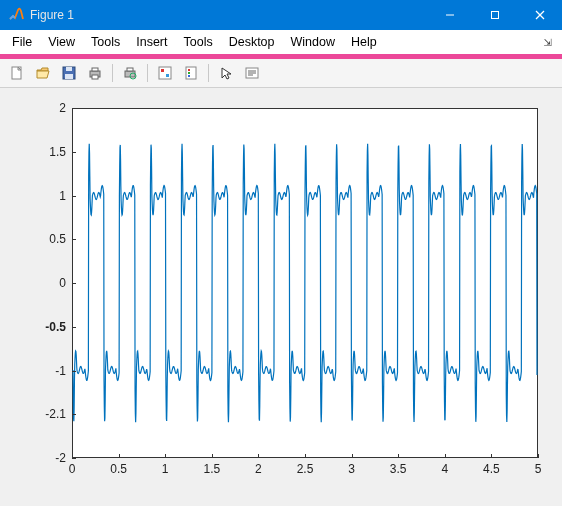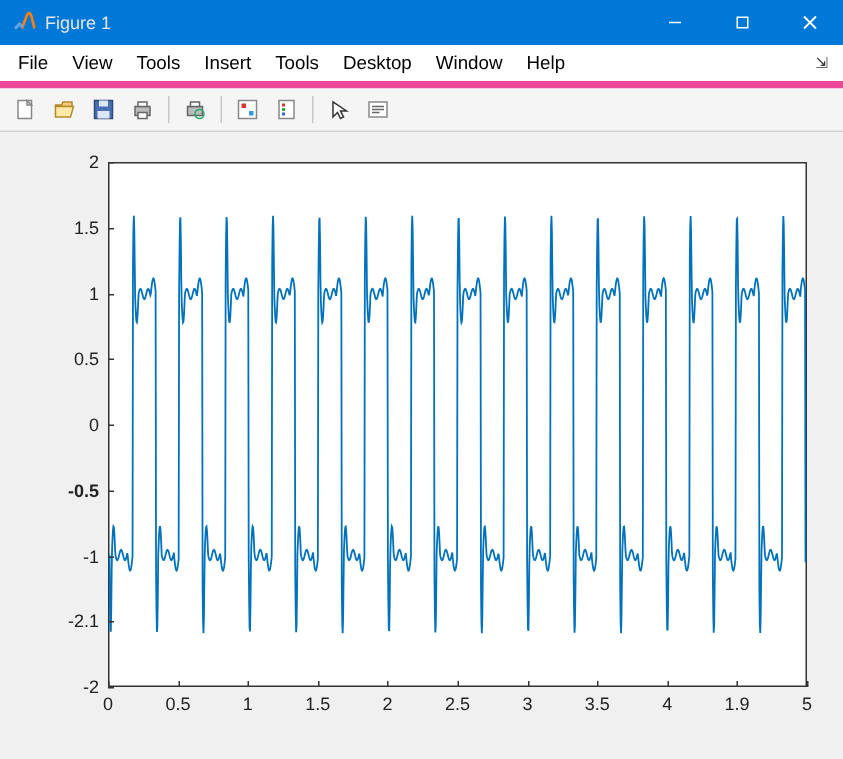--- a/index.html
+++ b/index.html
@@ -276,19 +276,19 @@
       <div class="xtick-label" style="left: 258.4px;">2</div>
       <div class="tick-mark" style="left: 258.4px; top: 366px; width: 1px; height: 4px;"></div>
       <div class="xtick-label" style="left: 305px;">2.5</div>
       <div class="tick-mark" style="left: 305px; top: 366px; width: 1px; height: 4px;"></div>
       <div class="xtick-label" style="left: 351.6px;">3</div>
       <div class="tick-mark" style="left: 351.6px; top: 366px; width: 1px; height: 4px;"></div>
       <div class="xtick-label" style="left: 398.2px;">3.5</div>
       <div class="tick-mark" style="left: 398.2px; top: 366px; width: 1px; height: 4px;"></div>
       <div class="xtick-label" style="left: 444.8px;">4</div>
       <div class="tick-mark" style="left: 444.8px; top: 366px; width: 1px; height: 4px;"></div>
-      <div class="xtick-label" style="left: 491.4px;">1.9</div>
+      <div class="xtick-label" style="left: 491.4px;">4.5</div>
       <div class="tick-mark" style="left: 491.4px; top: 366px; width: 1px; height: 4px;"></div>
       <div class="xtick-label" style="left: 538px;">5</div>
       <div class="tick-mark" style="left: 538px; top: 366px; width: 1px; height: 4px;"></div>
     </div>
 
 </div>
 
 </body></html>

